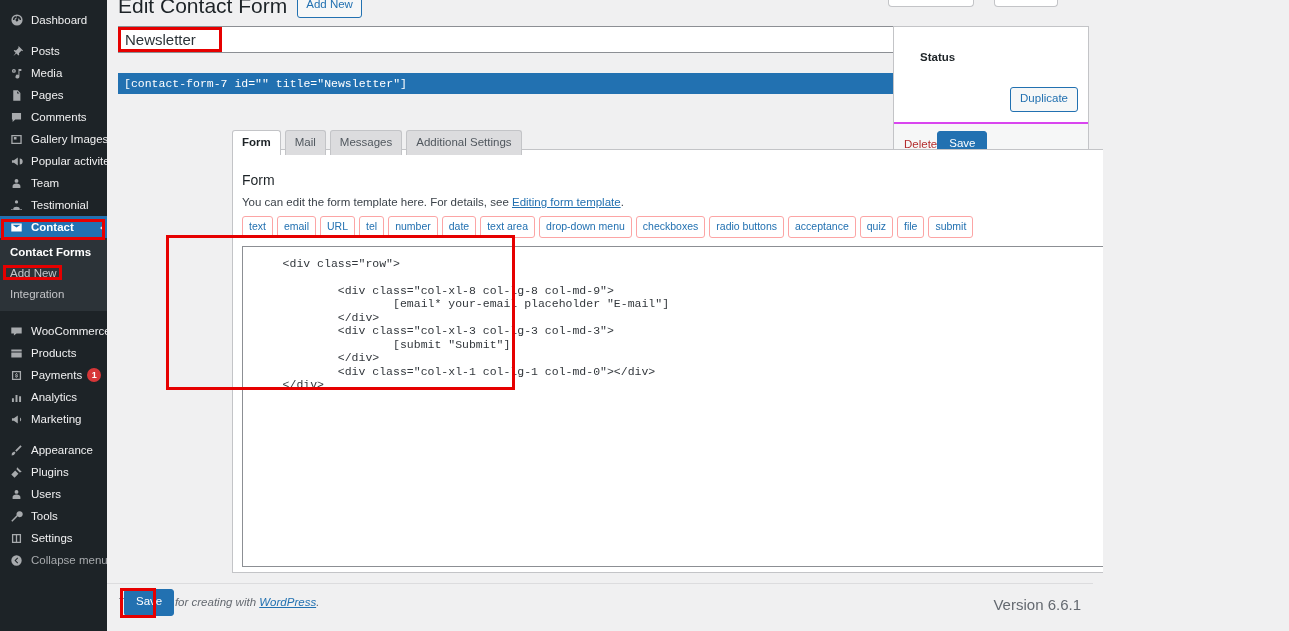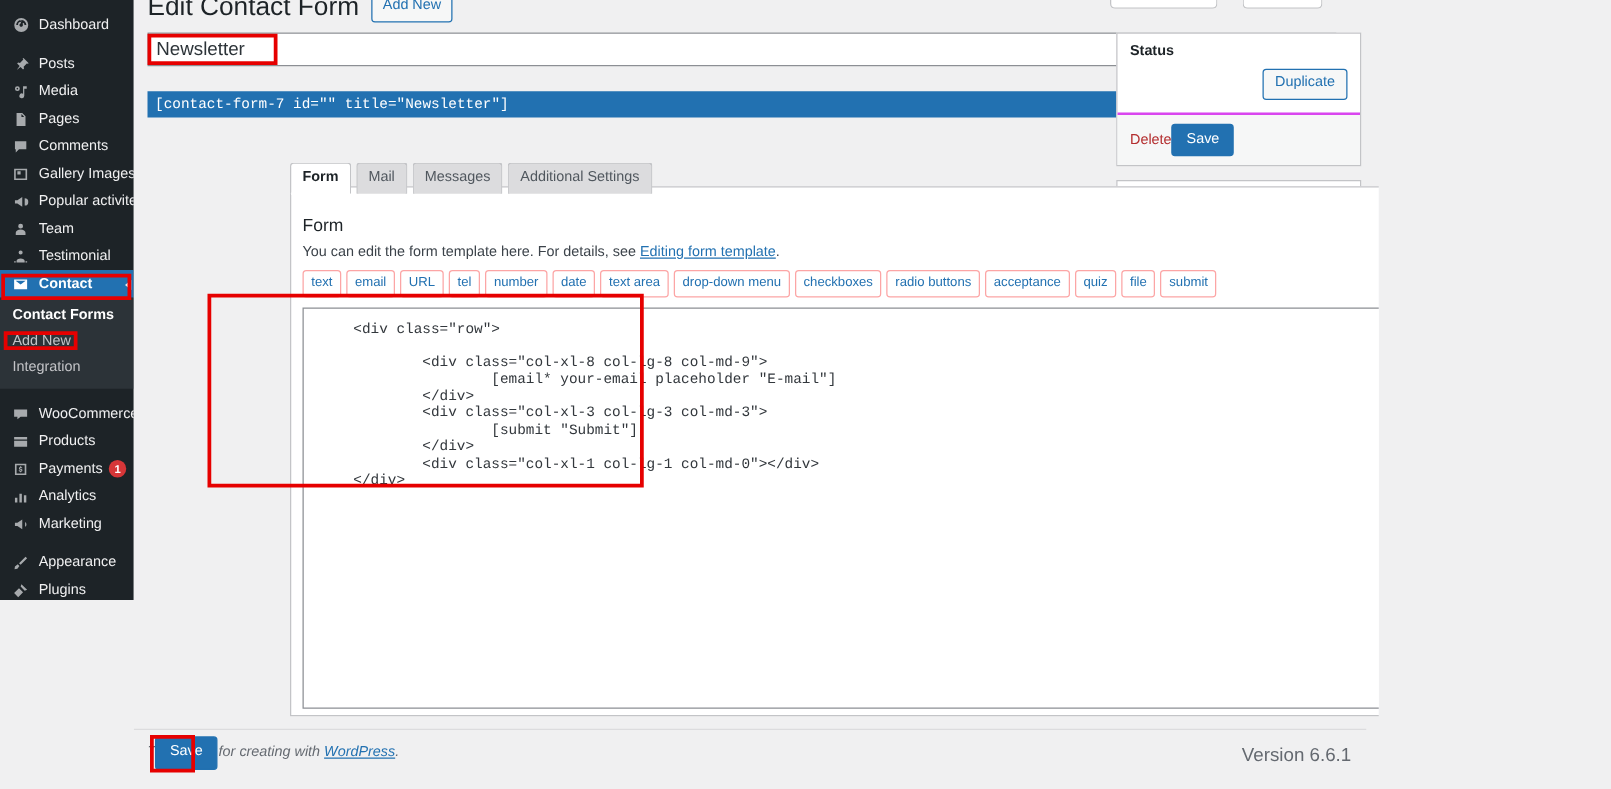--- a/index.html
+++ b/index.html
@@ -9,21 +9,21 @@
     background: #f0f0f1;
     font-family: "Liberation Sans", sans-serif;
     font-size: 13px;
     color: #3c434a;
   }
   #app { position: relative; width: 1289px; height: 631px; }
 
   
   #adminmenu {
     position: absolute; left: 0; top: 0;
-    width: 107px; height: 480px;
+    width: 107px; height: 631px;
     background: #1d2327;
     color: #f0f0f1;
     overflow: hidden;
   }
   .menu-item {
     position: relative;
     display: flex; align-items: center;
     height: 22px;
     padding: 0 0 0 8px;
     font-size: 11.5px;
@@ -218,21 +218,21 @@
   #footer-rule {
     position: absolute; left: 0; right: 10px; top: 583px;
     height: 1px; background: #dcdcde;
   }
 
   
   #sidecol { position: absolute; right: 14px; top: 26px; width: 196px; }
   .postbox { background: #fff; border: 1px solid #c3c4c7; margin-bottom: 11px; }
   .postbox h2 {
     font-size: 11.5px; font-weight: 700; color: #1d2327;
-    padding: 8px 10px 6px; margin: 0;
+    padding: 8px 10px 6px; margin: 16px;
   }
   .status-actions { display: flex; justify-content: flex-end; padding: 2px 10px 10px; }
   .btn-secondary {
     border: 1px solid #2271b1; color: #2271b1; background: #f6f7f7;
     border-radius: 3px; font-size: 11.5px; line-height: 1;
     padding: 5px 9px 6px; cursor: pointer;
   }
   .major-actions {
     display: flex; align-items: center;
     border-top: 2px solid #d946ef; background: #f6f7f7;

